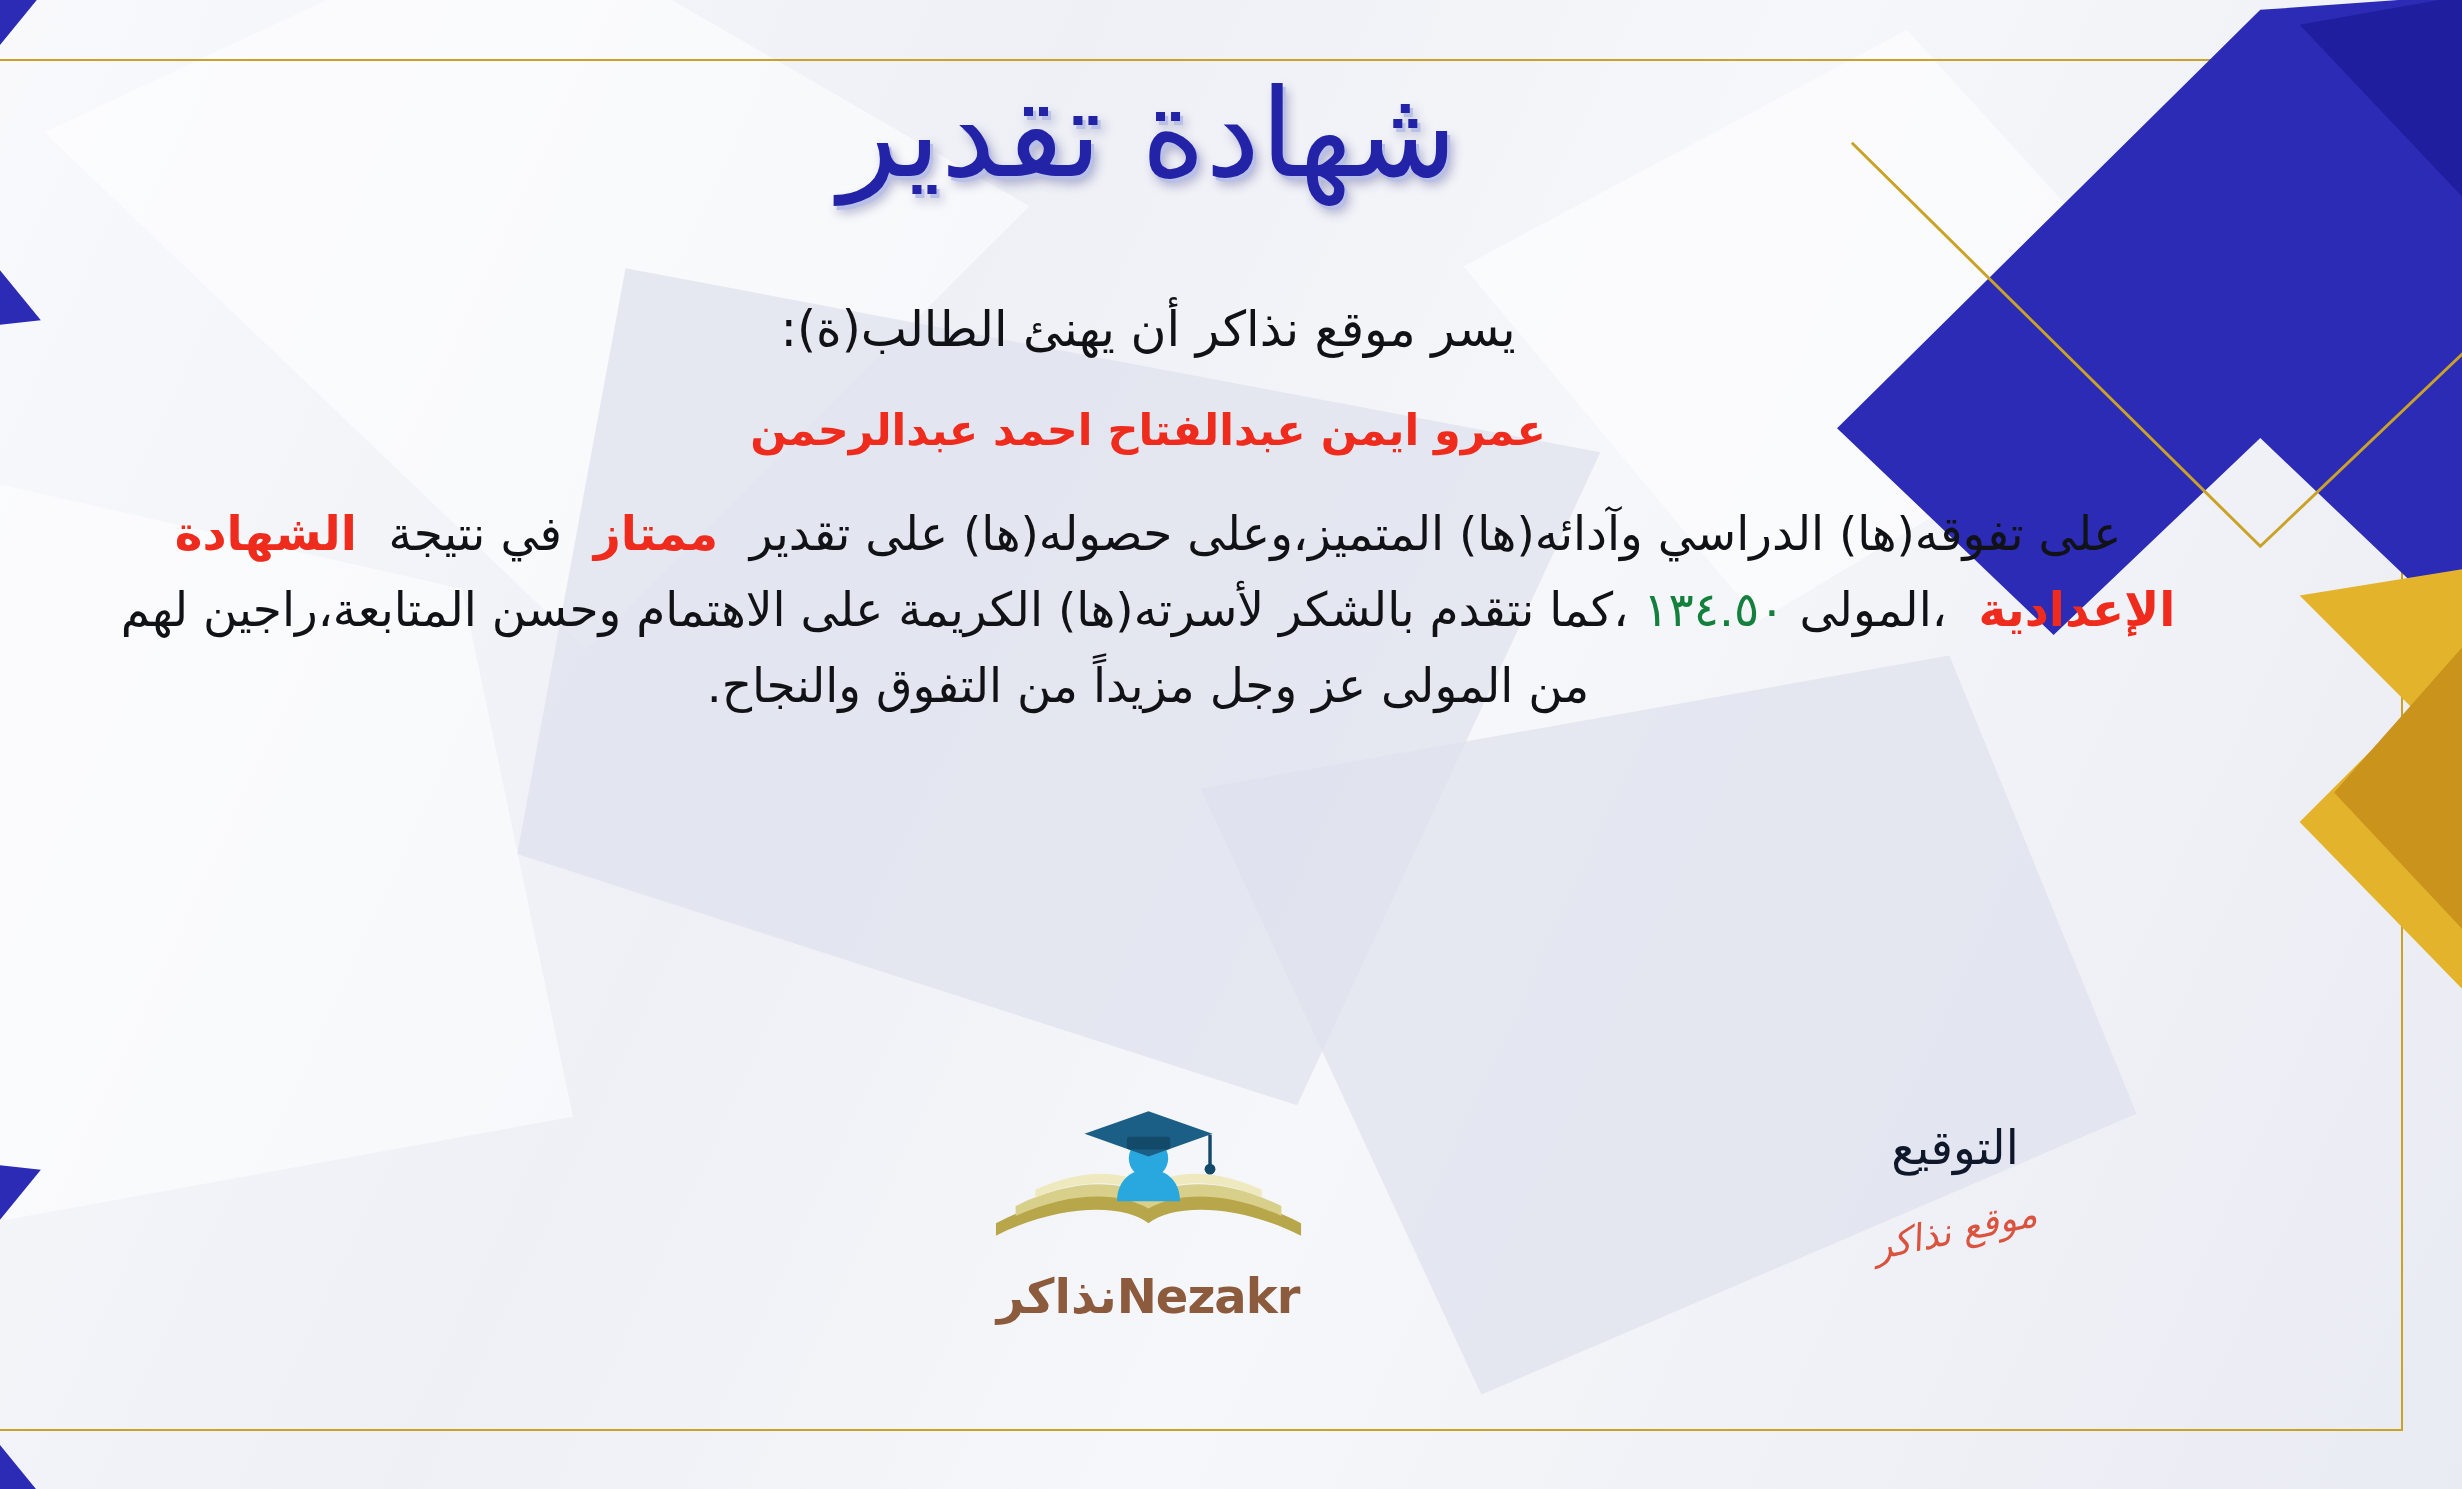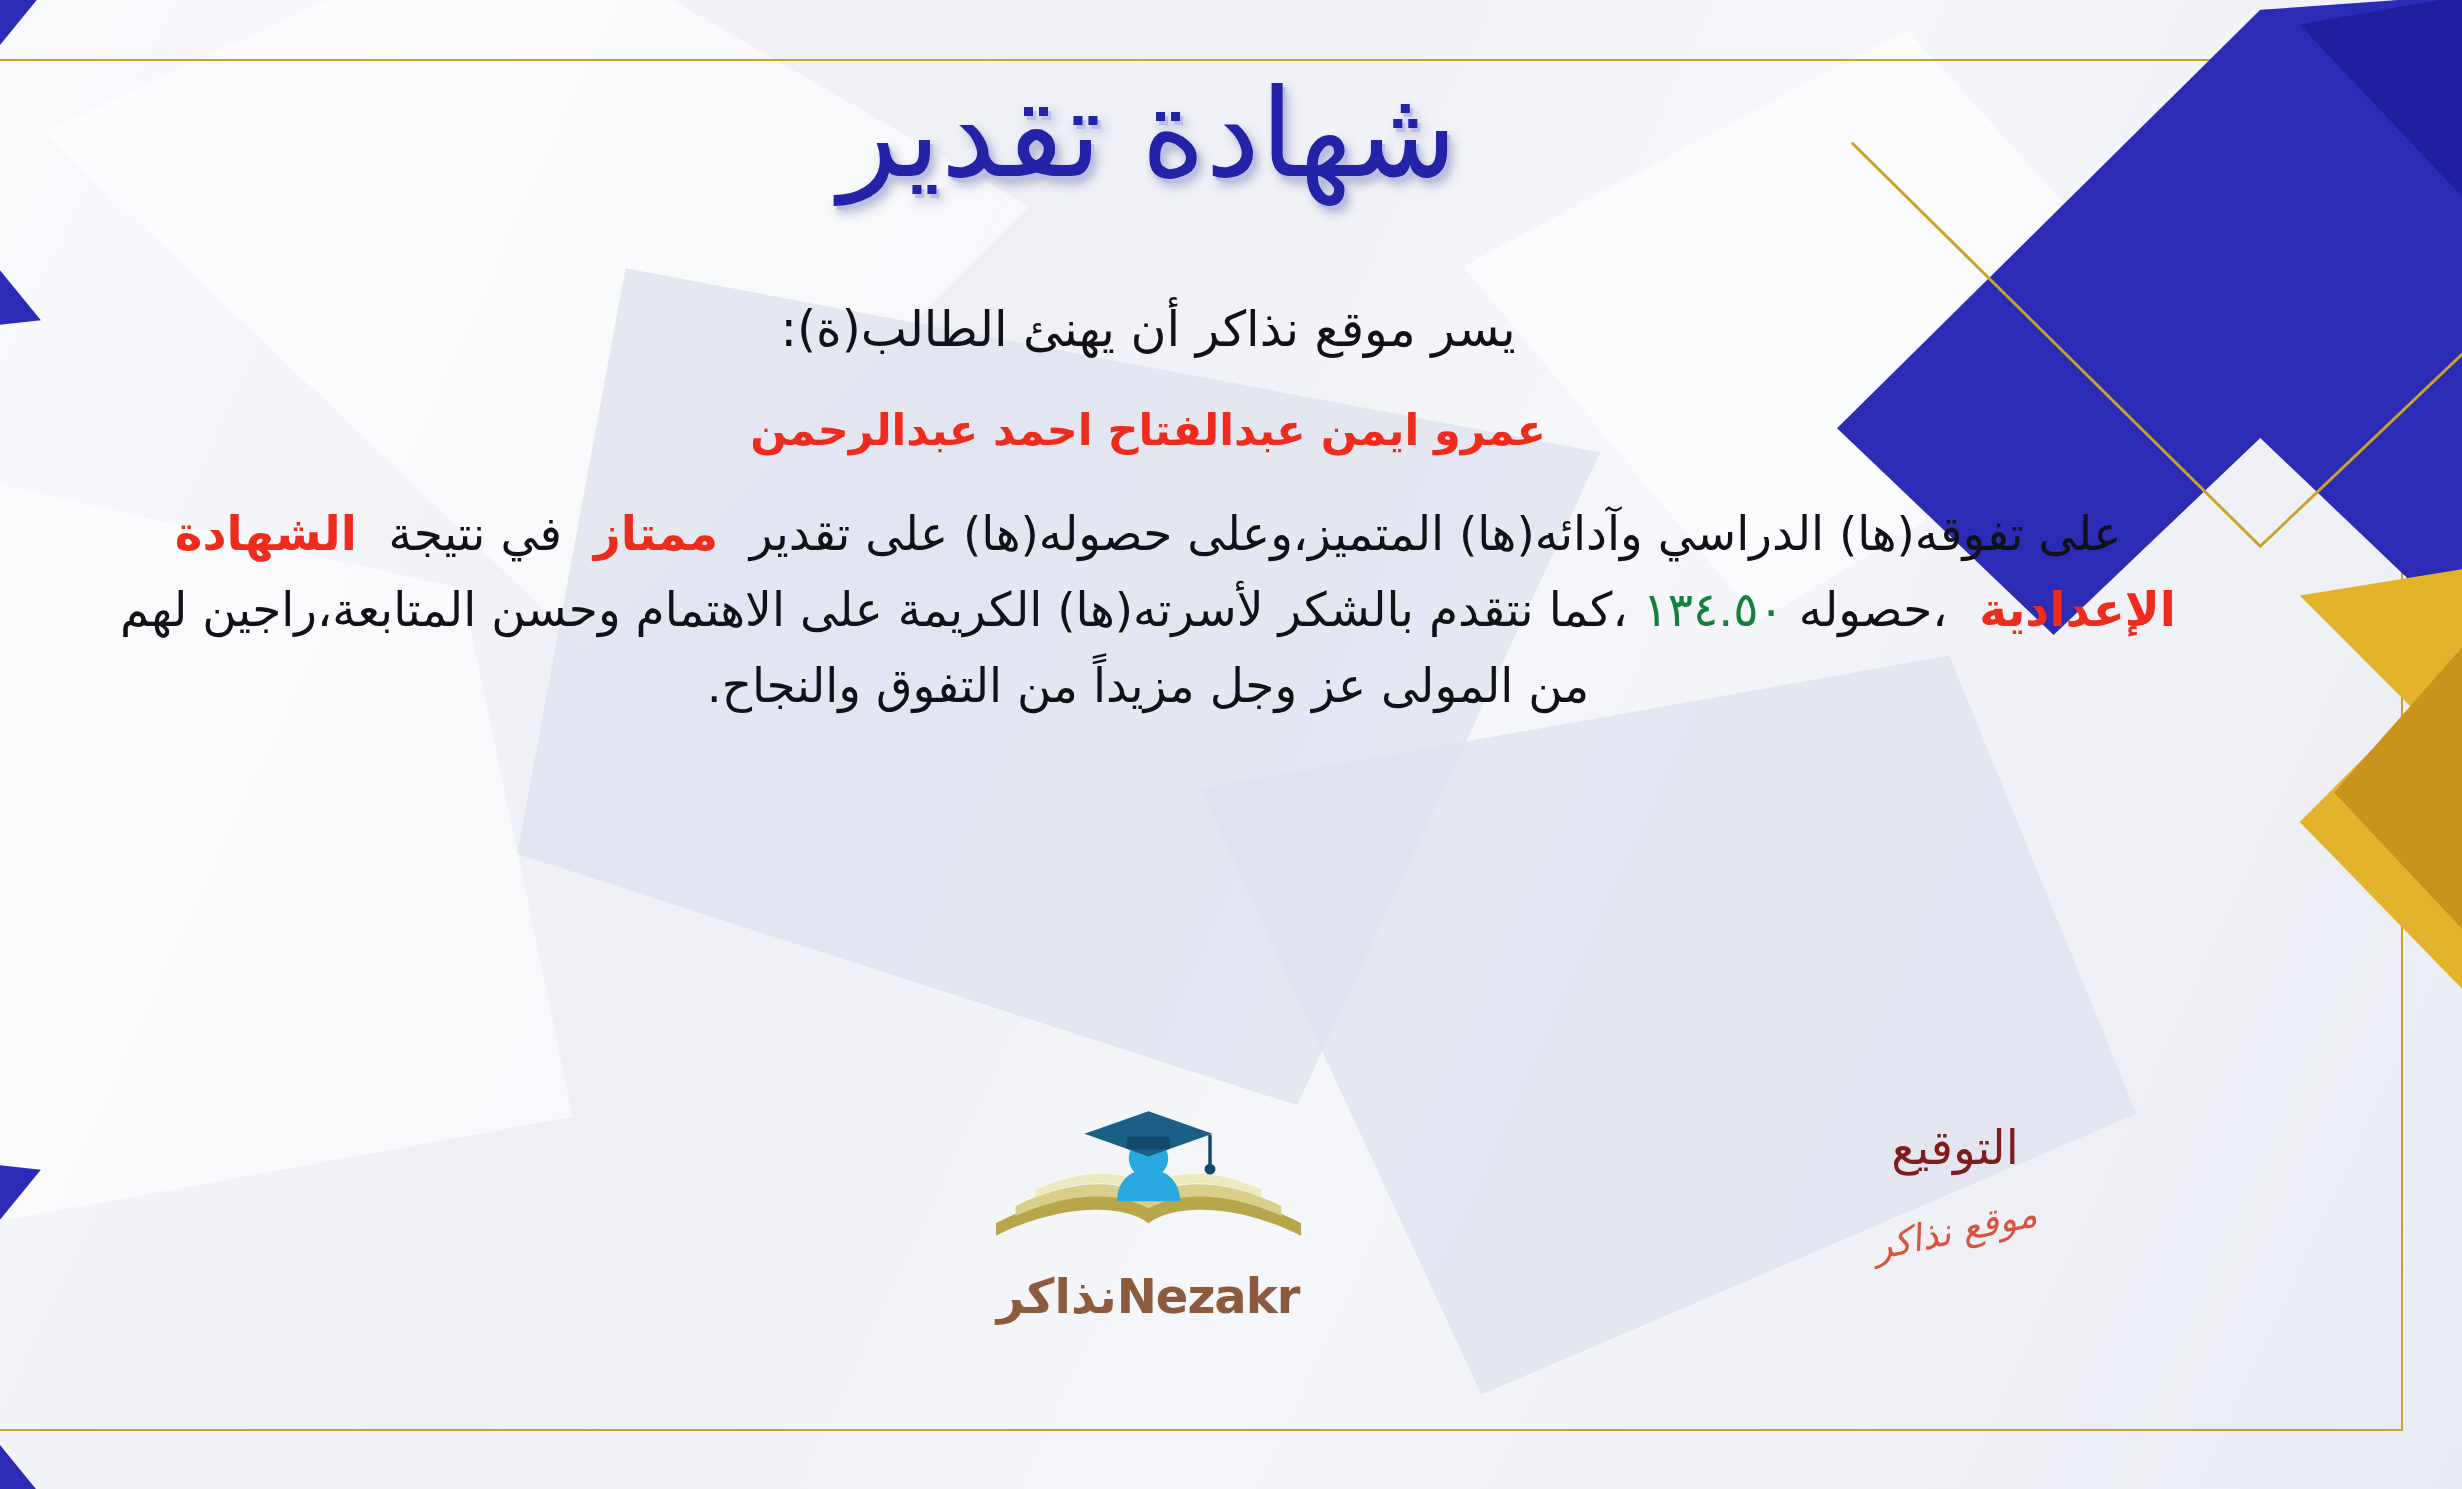--- a/index.html
+++ b/index.html
@@ -154,21 +154,21 @@
 
   .signature-area {
     position: absolute;
     right: 374px;
     top: 0;
     text-align: center;
     width: 266px;
   }
   .signature-label {
     font-size: 47px;
-    color: #7f1d1d;
+    color: #0f172a;
   }
   .signature-mark {
     margin-top: 34px;
     font-size: 37px;
     color: #d9533f;
     font-style: italic;
     transform: rotate(-12deg);
     display: inline-block;
     font-family: "DejaVu Serif", serif;
   }
@@ -250,21 +250,21 @@
     <div class="body-block">
       <div class="line-greeting">يسر موقع نذاكر أن يهنئ الطالب(ة):</div>
 
       <div class="student-name">عمرو ايمن عبدالفتاح احمد عبدالرحمن</div>
 
       <div class="para">
         <span>على تفوقه(ها) الدراسي وآدائه(ها) المتميز،وعلى حصوله(ها) على تقدير</span>
         <span class="hl-spaced">ممتاز</span>
         <span>في نتيجة</span>
         <span class="hl-spaced">الشهادة الإعدادية</span>
-        <span>،حصوله</span>
+        <span>،المولى</span>
         <span class="num">١٣٤.٥٠</span>
         <span>،كما نتقدم بالشكر لأسرته(ها) الكريمة على الاهتمام وحسن المتابعة،راجين لهم من المولى عز وجل مزيداً من التفوق والنجاح.</span>
       </div>
     </div>
 
     <div class="footer">
 
       <div class="signature-area">
         <div class="signature-label">التوقيع</div>
         <div class="signature-mark">موقع نذاكر</div>

